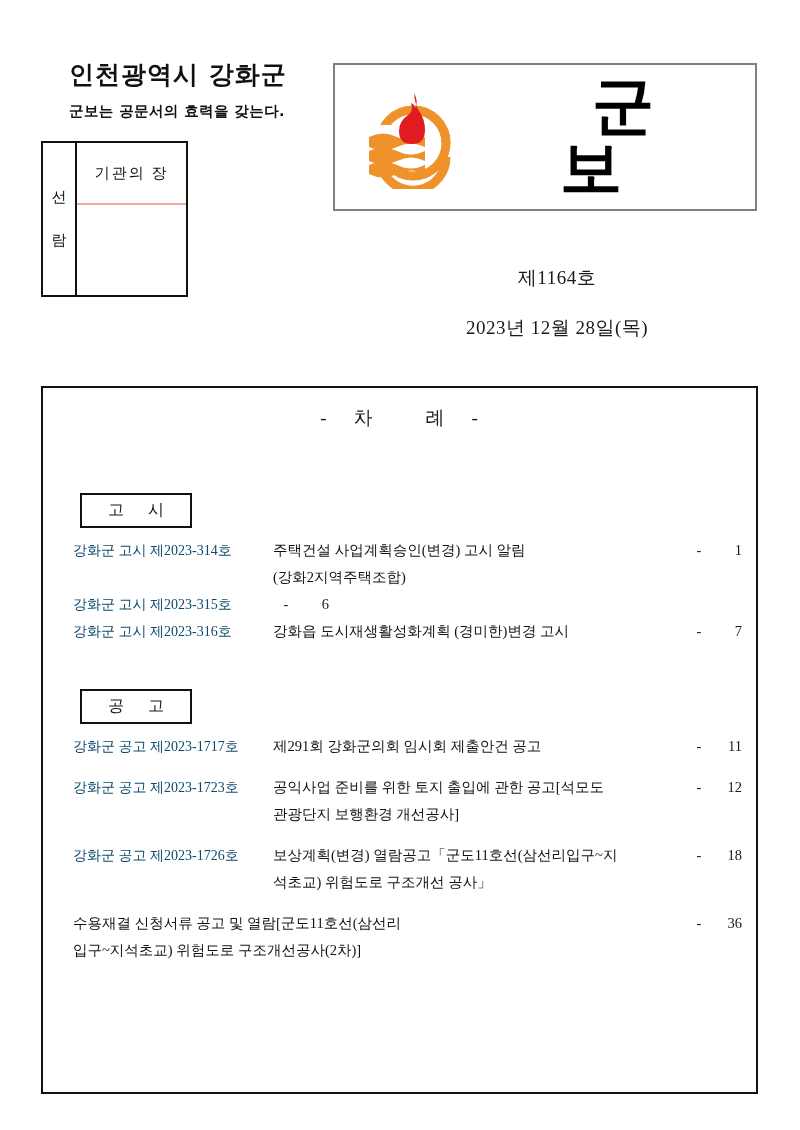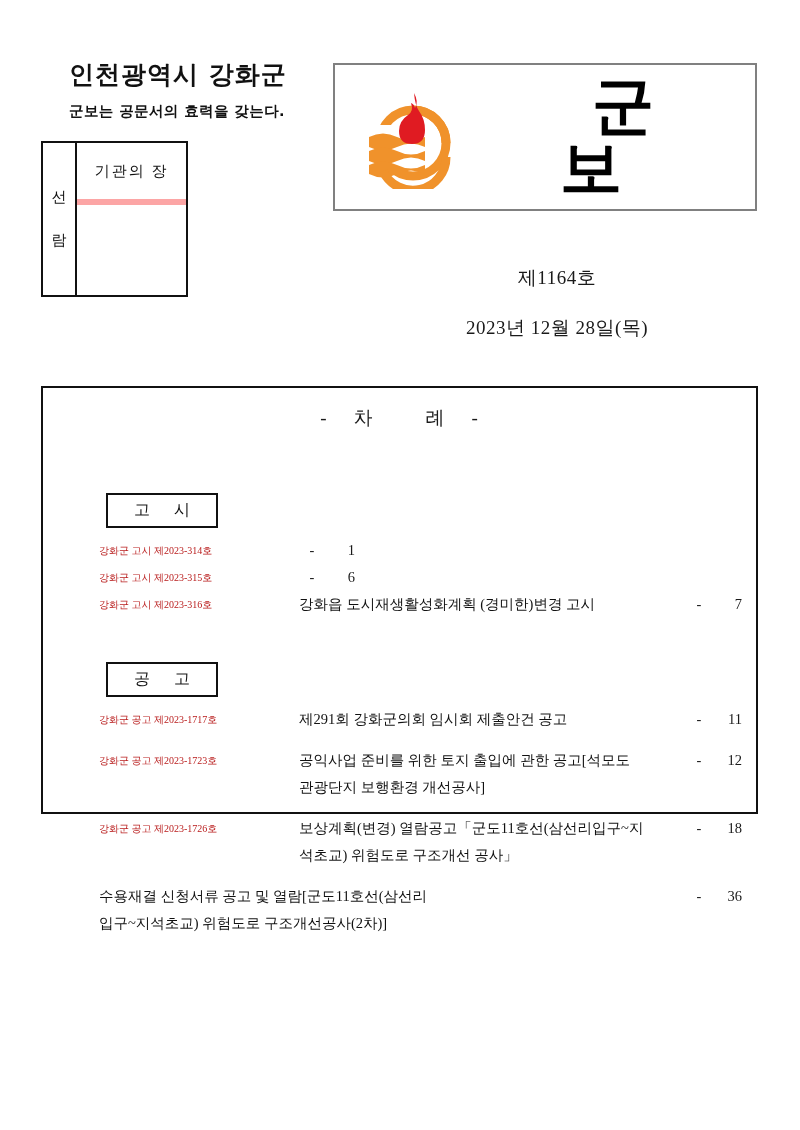--- a/index.html
+++ b/index.html
@@ -65,21 +65,21 @@
     font-size: 15px;
     color: #111;
   }
   .stamp-right {
     flex: 1;
     display: flex;
     flex-direction: column;
   }
   .stamp-head {
     height: 62px;
-    border-bottom: 6px solid #fca5a5;
+    border-bottom: 2px solid #fca5a5;
     box-sizing: border-box;
     display: flex;
     align-items: center;
     justify-content: center;
     font-size: 15px;
     letter-spacing: 2px;
     color: #111;
   }
   .stamp-body { flex: 1; }
 
@@ -135,33 +135,33 @@
     font-size: 19px;
     letter-spacing: 0.5px;
   }
 
   
   .toc {
     position: absolute;
     left: 41px;
     top: 386px;
     width: 717px;
-    height: 428px;
+    height: 708px;
     border: 2px solid #111;
     box-sizing: border-box;
   }
   .toc-heading {
     text-align: center;
     font-size: 19px;
     margin-top: 17px;
     letter-spacing: 1px;
   }
   .toc-heading .sp { display: inline-block; width: 26px; }
 
-  .section { margin-top: 0; padding-left: 26px; }
+  .section { margin-top: 0; }
   .section-label {
     display: inline-block;
     border: 2px solid #111;
     box-sizing: border-box;
     padding: 5px 16px;
     font-size: 16px;
     letter-spacing: 10px;
     text-indent: 10px;
     margin-left: 37px;
     color: #111;
@@ -171,24 +171,24 @@
 
   .entries { margin-top: 9px; }
   .entry {
     display: flex;
     align-items: flex-start;
     padding: 0 14px 0 30px;
   }
   .entry-code {
     width: 200px;
     flex: none;
-    font-size: 10px;
+    font-size: 14px;
     line-height: 27px;
     white-space: nowrap;
-    color: #b91c1c;
+    color: #0c4a6e;
   }
   .entry-title {
     flex: 1;
     font-size: 14.5px;
     line-height: 27px;
     color: #111;
   }
   .entry-title .l2 { display: block; }
   .entry-dash {
     width: 26px;
@@ -250,20 +250,24 @@
 
 <div class="toc">
   <div class="toc-heading"><span>-</span><span class="sp"></span><span>차</span><span class="sp"></span><span class="sp"></span><span>례</span><span class="sp"></span><span>-</span></div>
 
   <div class="section sec-gosi">
     <div class="section-label">고 시</div>
     <div class="entries gosi-entries">
 
       <div class="entry">
         <div class="entry-code">강화군 고시 제2023-314호</div>
+        <div class="entry-title">
+          <span>주택건설 사업계획승인(변경) 고시 알림</span>
+          <span class="l2">(강화2지역주택조합)</span>
+        </div>
         <div class="entry-dash">-</div>
         <div class="entry-page">1</div>
       </div>
 
       <div class="entry">
         <div class="entry-code">강화군 고시 제2023-315호</div>
         <div class="entry-dash">-</div>
         <div class="entry-page">6</div>
       </div>
 

